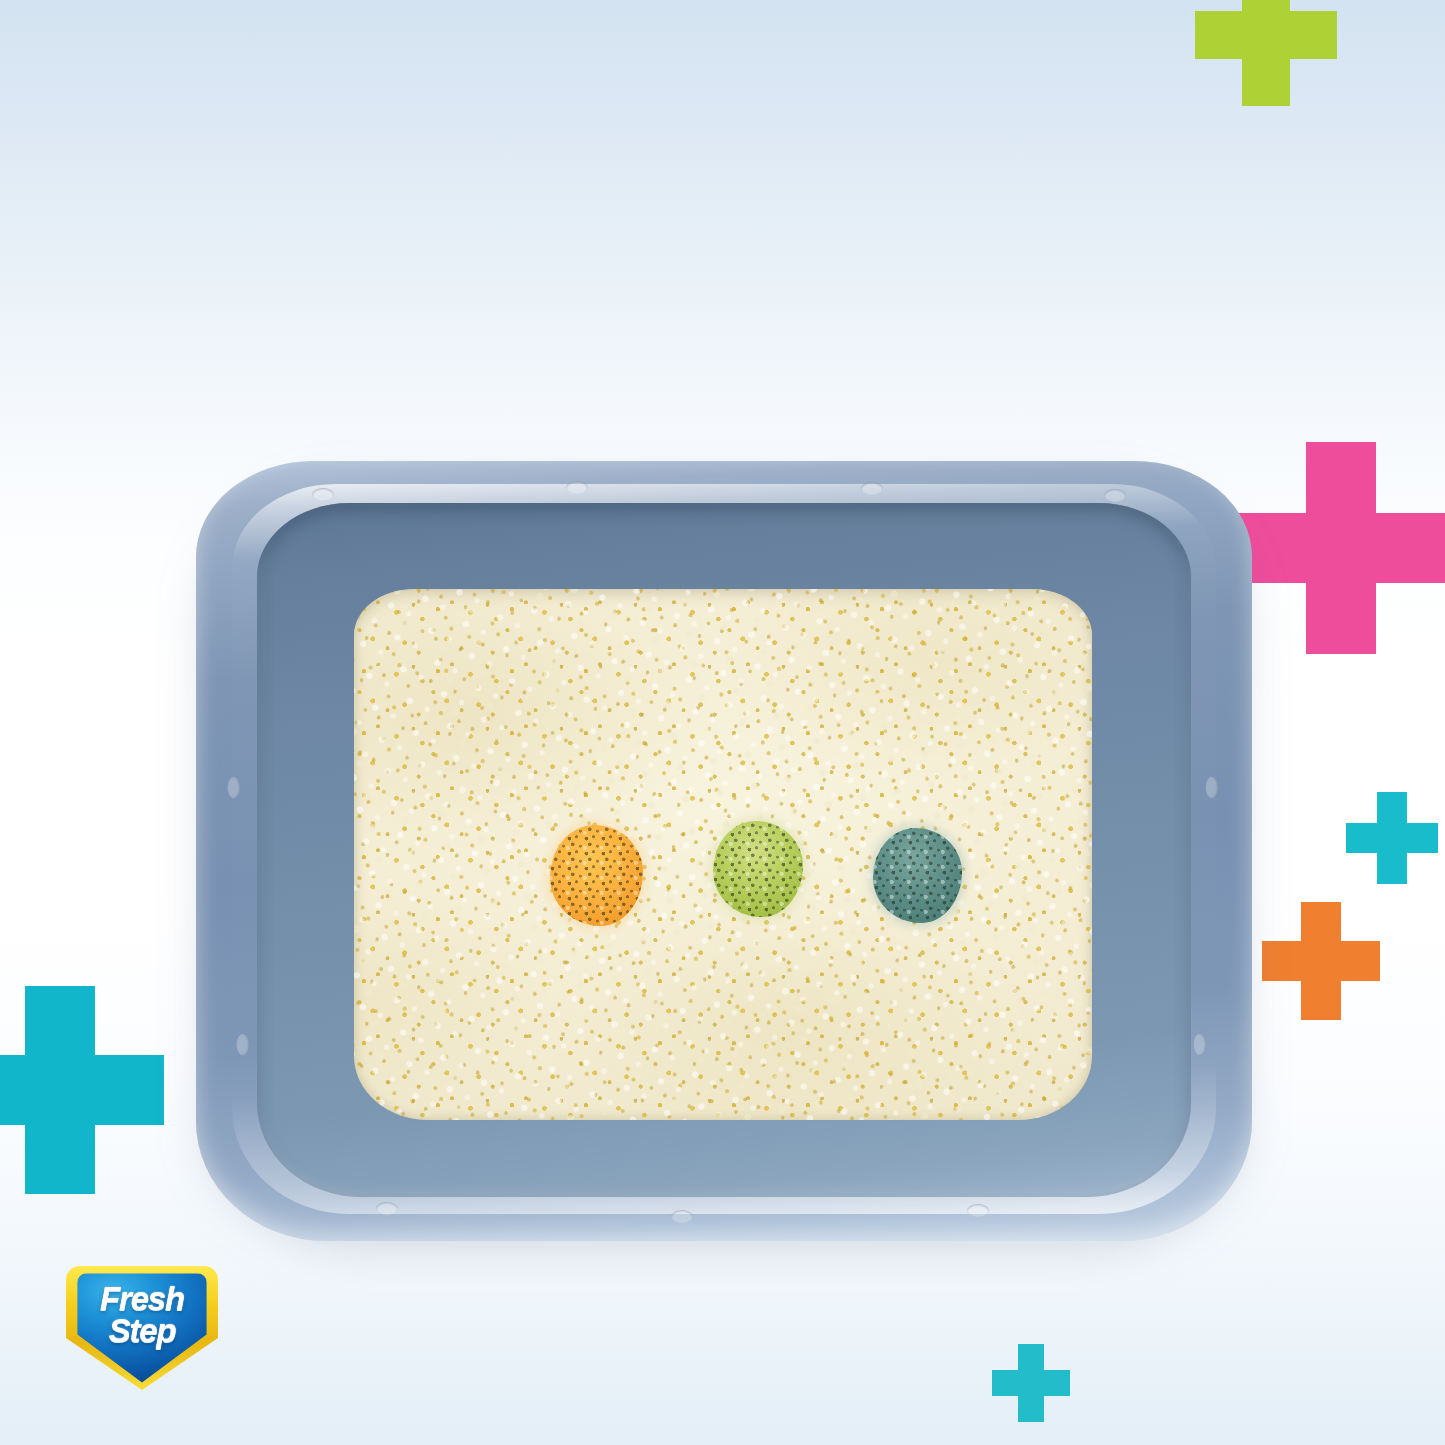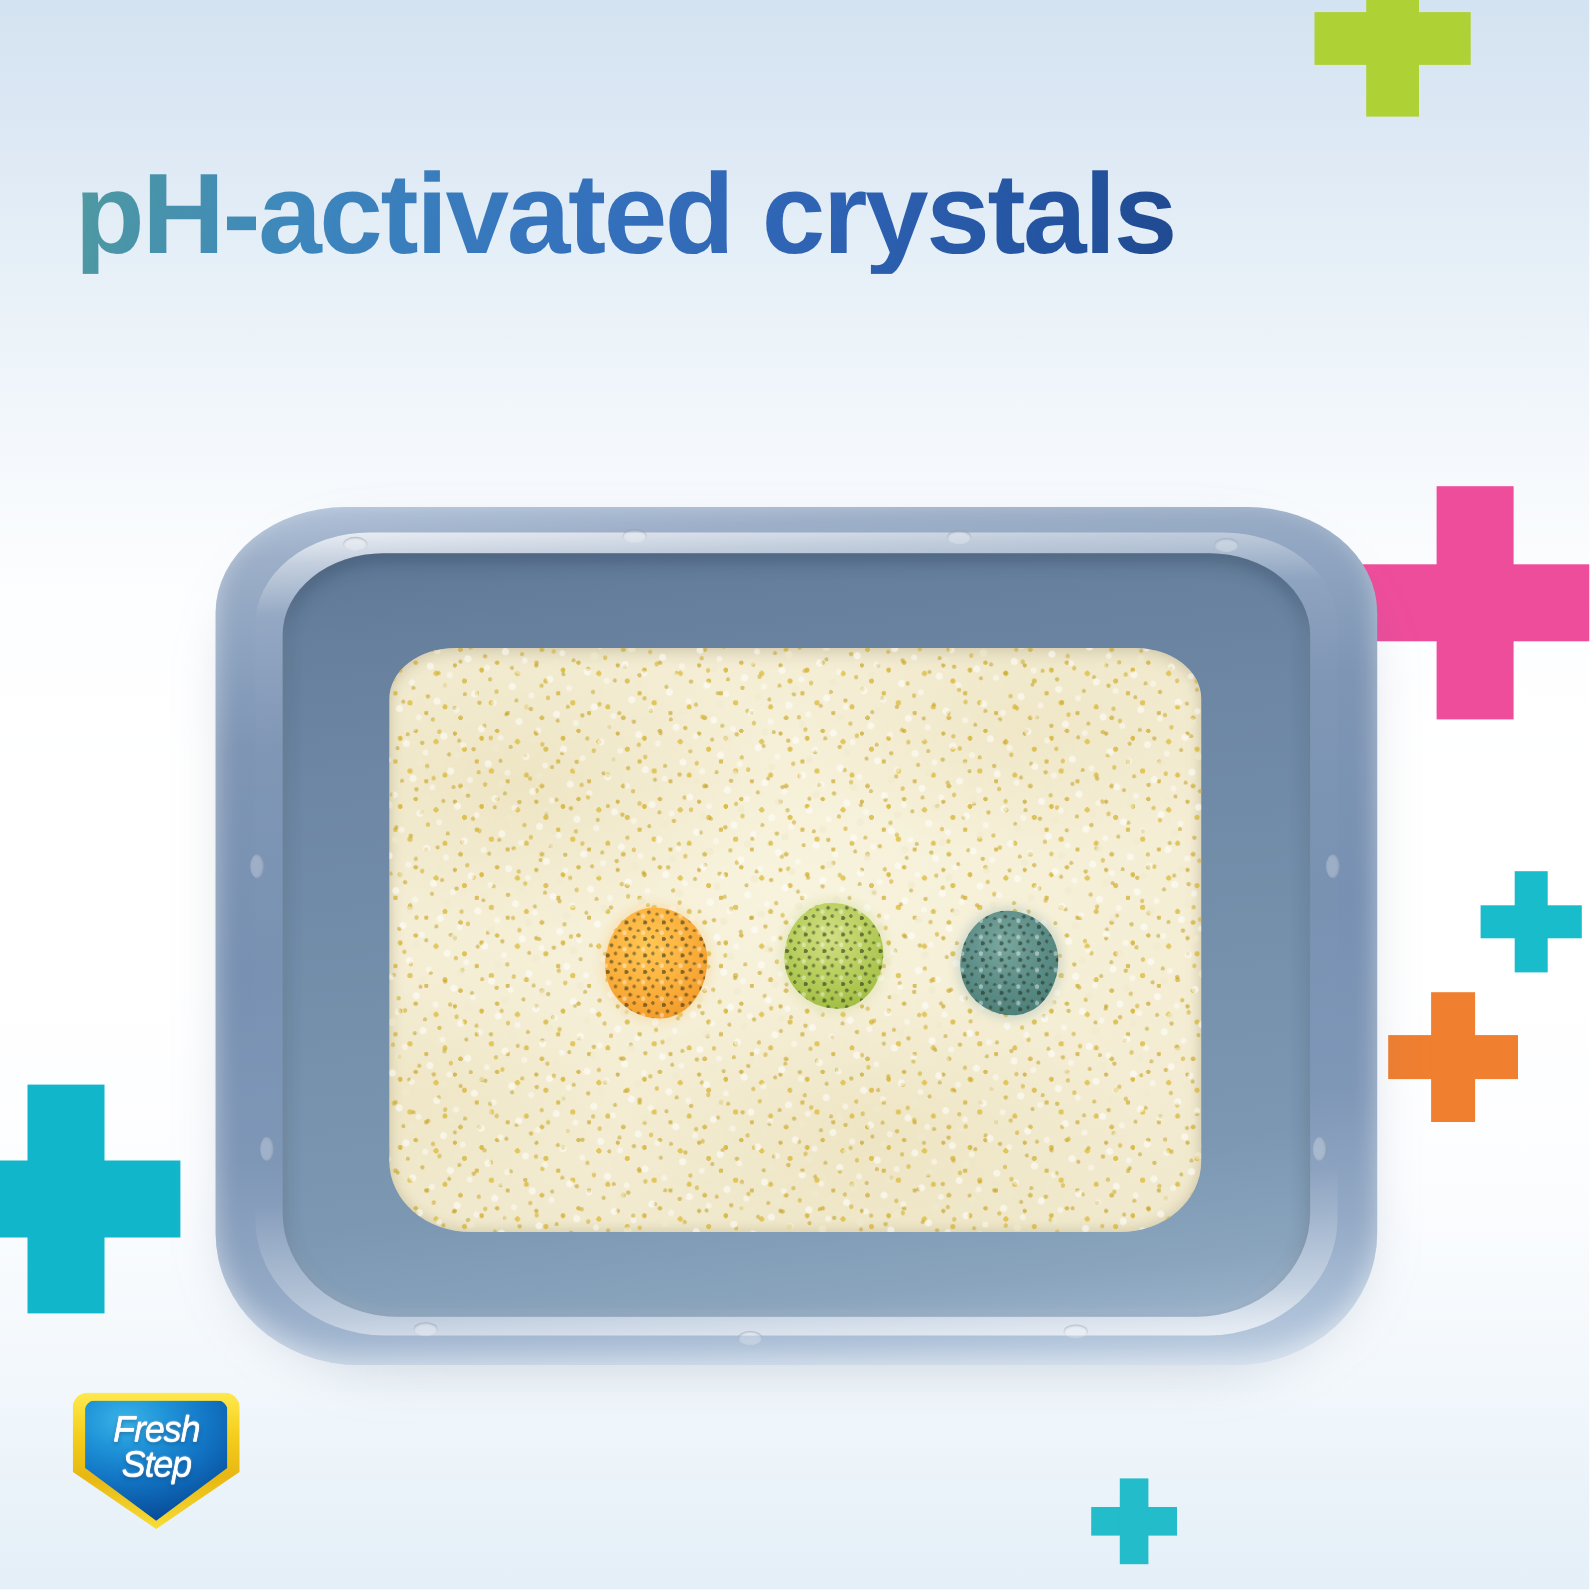--- a/index.html
+++ b/index.html
@@ -285,21 +285,21 @@
       radial-gradient(ellipse 115% 95% at 28% 16%,
         #39b4e8 0%, #1f93d8 26%, #1275c4 52%, #0b5aa8 76%, #07418a 100%);
     border-radius: 10px 10px 4px 4px;
   }
   .shield-text {
     position: absolute;
     left: 0; right: 0; top: 14%;
     text-align: center;
     color: #ffffff;
     font-style: italic;
-    font-weight: normal;
+    font-weight: bold;
     font-size: 33px;
     line-height: 0.96;
     letter-spacing: -1.2px;
     text-shadow:
       0 1px 0 rgba(255,255,255,0.9),
       0 2px 4px rgba(0,40,90,0.55),
       0 0 2px rgba(190,230,255,0.9);
   }
   .shield-text span { display: block; }
 </style>
@@ -329,21 +329,20 @@
       <i class="h"></i>
         <i class="v"></i>
     </span>
     <span class="cross" style="left:992px; top:1344px; width:78px; height:78px; color:#22bccb;">
       <i class="h"></i>
         <i class="v"></i>
     </span>
   </div>
 
   <h1 class="headline">
-    <span class="line line1">pH-activated crystals</span>
   </h1>
 
   <div id="tray-wrap">
     <div class="tray-shadow"></div>
 
     <div class="tray-outer">
       <div class="tray-rim-gloss"></div>
 
       <span class="dimple" style="left:11%;  top:3.4%;"></span>
       <span class="dimple" style="left:35%;  top:2.6%;"></span>

